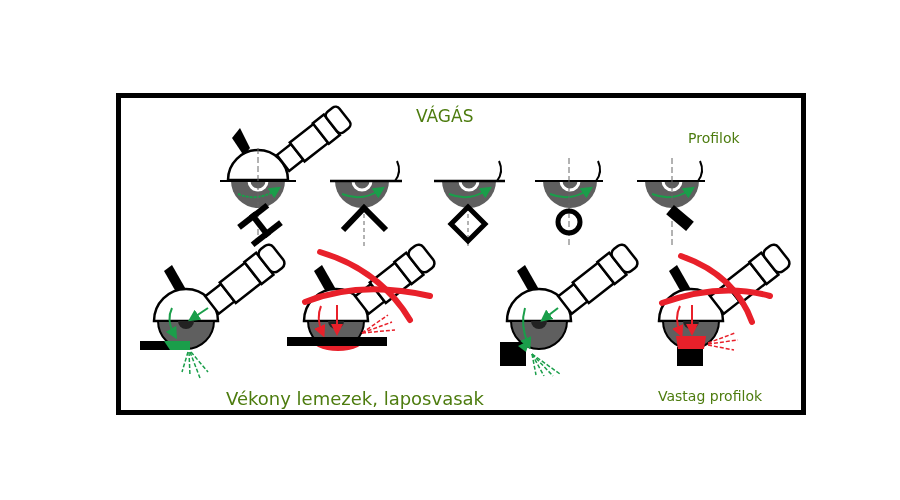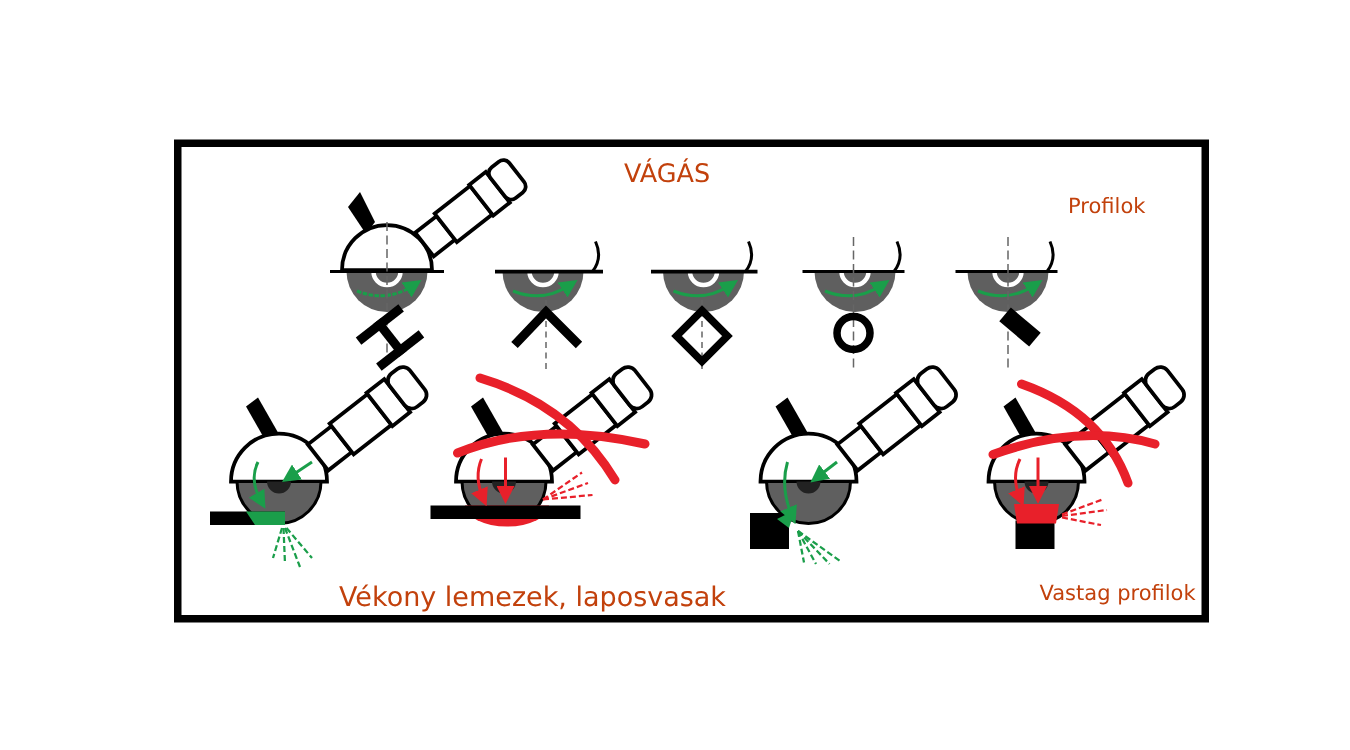--- a/index.html
+++ b/index.html
@@ -1,22 +1,22 @@
 <!DOCTYPE html>
 <html><head>
 <meta charset="utf-8">
 <style>
   html, body { margin:0; padding:0; background:#ffffff; }
   body { width:900px; height:500px; position:relative; overflow:hidden; font-family:"DejaVu Sans", sans-serif; }
   .frame { position:absolute; left:116px; top:93px; width:680px; height:312px; border:5px solid #000; background:#fff; }
-  .lbl { position:absolute; color:#c2410c; font-family:"DejaVu Sans", sans-serif; white-space:nowrap; }
+  .lbl { position:absolute; color:#4d7c0f; font-family:"DejaVu Sans", sans-serif; white-space:nowrap; }
   .title { left:416px; top:106px; font-size:17px; }
-  .profilok { left:712px; top:130px; font-size:14px; }
+  .profilok { left:688px; top:130px; font-size:14px; }
   .thin { left:226px; top:388px; font-size:18px; }
-  .thick { left:658px; top:388px; font-size:14px;margin-left:35px; }
+  .thick { left:658px; top:388px; font-size:14px; }
   svg.art { position:absolute; left:0; top:0; }
 </style>
 </head>
 <body>
 
 <div class="frame"></div>
 
 <div class="lbl title">VÁGÁS</div>
 <div class="lbl profilok">Profilok</div>
 <div class="lbl thin">Vékony lemezek, laposvasak</div>

